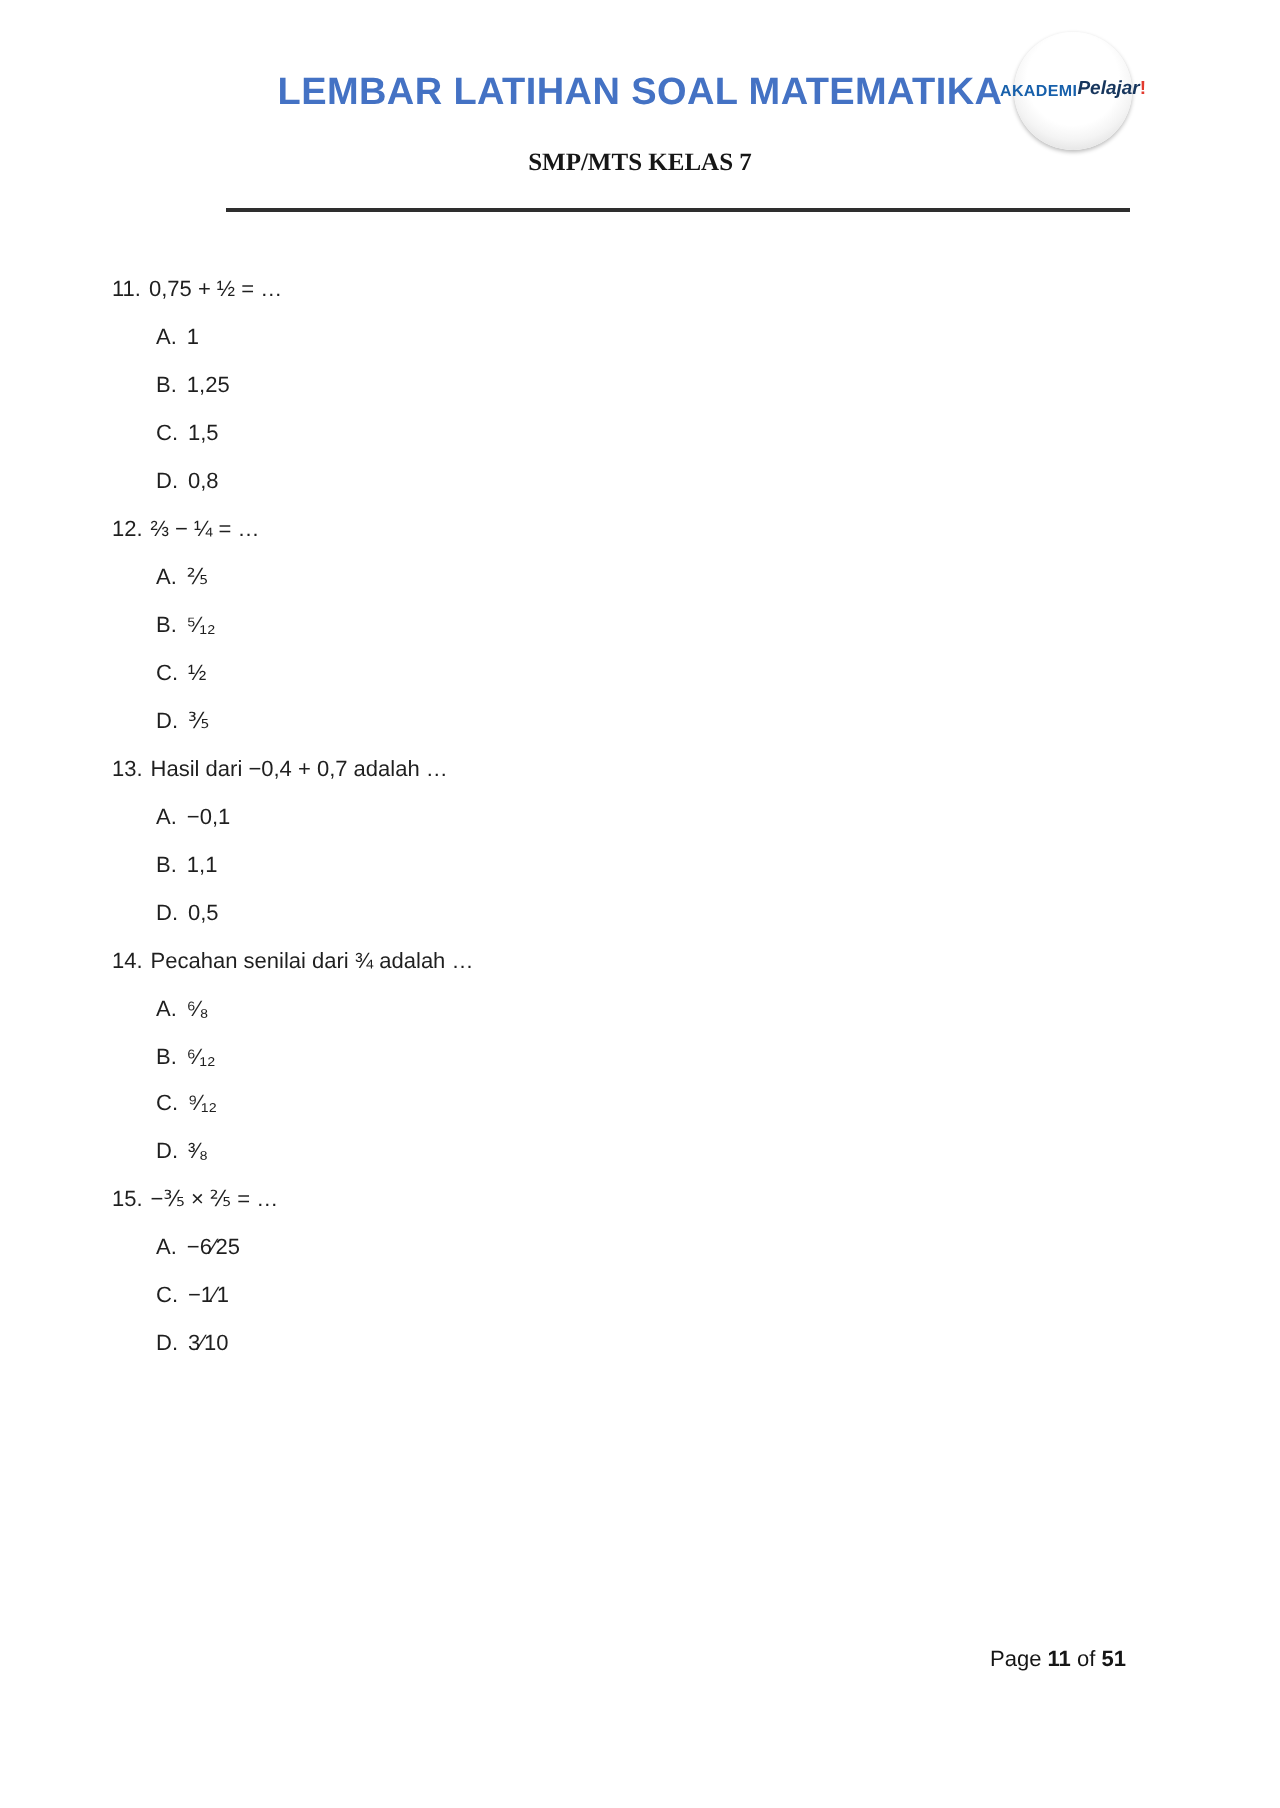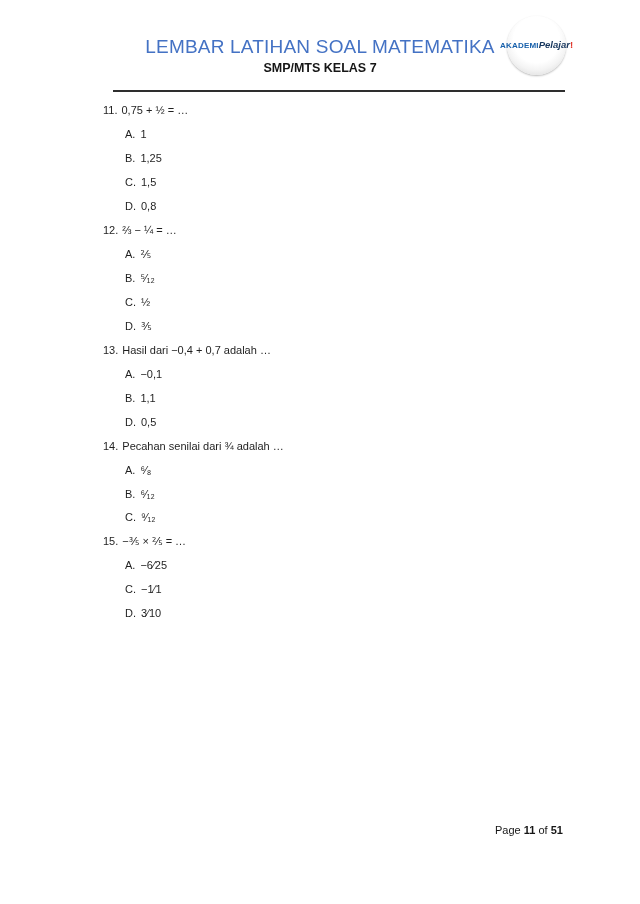--- a/index.html
+++ b/index.html
@@ -7,24 +7,24 @@
     position:relative;
     width:640px; height:904px;
     background:#ffffff;
     font-family:"Liberation Sans","DejaVu Sans",sans-serif;
     color:#1f1f1f;
     overflow:hidden;
   }
   
   .header { padding-top:36px; text-align:center; }
   .title {
-    font-size:19px; font-weight:normal; color:#4472C4;
+    font-size:19px; font-weight:bold; color:#4472C4;
     letter-spacing:0.2px;
   }
-  .subtitle { font-size:12.5px; font-weight:bold; color:#161616; margin-top:3px; }
+  .subtitle { font-size:12.5px; font-weight:bold; color:#161616; margin-top:16px;font-family:Liberation Serif, serif; }
   .rule {
     margin:15px 75px 0 113px;
     border-top:2px solid #2e2e2e;
     height:0;
   }
   
   .logo {
     position:absolute; top:16px; right:74px;
     width:59px; height:59px; border-radius:50%;
     background: radial-gradient(circle at 50% 40%, #ffffff 50%, #f4f4f4 66%, #dcdcdc 86%, #bdbdbd 100%);
@@ -39,21 +39,21 @@
     margin-bottom:1px;
   }
   .logo-akademi { font-size:8px; font-weight:bold; color:#1760ab; letter-spacing:0.2px; line-height:1.15; }
   .logo-pelajar {
     font-family:Liberation Sans, sans-serif;
     font-size:9.5px; font-weight:bold; font-style:italic;
     color:#17365d; line-height:1.1;
   }
   .logo-pelajar .exclaim { color:#e23a2e; font-style:normal; }
   
-  .main { margin-top:12px; padding-left:103px; font-size:11px; line-height:1.18; }
+  .main { margin-top:33px; padding-left:56px; font-size:11px; line-height:1.18; }
   .question { margin-bottom:8px; }
   .q-line { margin-bottom:11px; }
   .q-num { margin-right:4px; }
   .opt { padding-left:22px; margin-bottom:11px; }
   .opt-label { margin-right:5px; }
   
   .footer {
     position:absolute; right:77px; bottom:68px;
     font-size:11px; color:#161616;
   }
@@ -139,20 +139,23 @@
 
     <div class="opt">
         <span class="opt-label">A.</span><span class="opt-text">⁶⁄₈</span>
       </div>
         <div class="opt">
         <span class="opt-label">B.</span><span class="opt-text">⁶⁄₁₂</span>
       </div>
         <div class="opt">
         <span class="opt-label">C.</span><span class="opt-text">⁹⁄₁₂</span>
       </div>
+        <div class="opt">
+        <span class="opt-label">D.</span><span class="opt-text">³⁄₈</span>
+      </div>
       </div>
 
     <div class="question">
       <div class="q-line">
         <span class="q-num">15.</span><span class="q-text">−⅗ × ⅖ = …</span>
       </div>
 
     <div class="opt">
         <span class="opt-label">A.</span><span class="opt-text">−6⁄25</span>
       </div>

